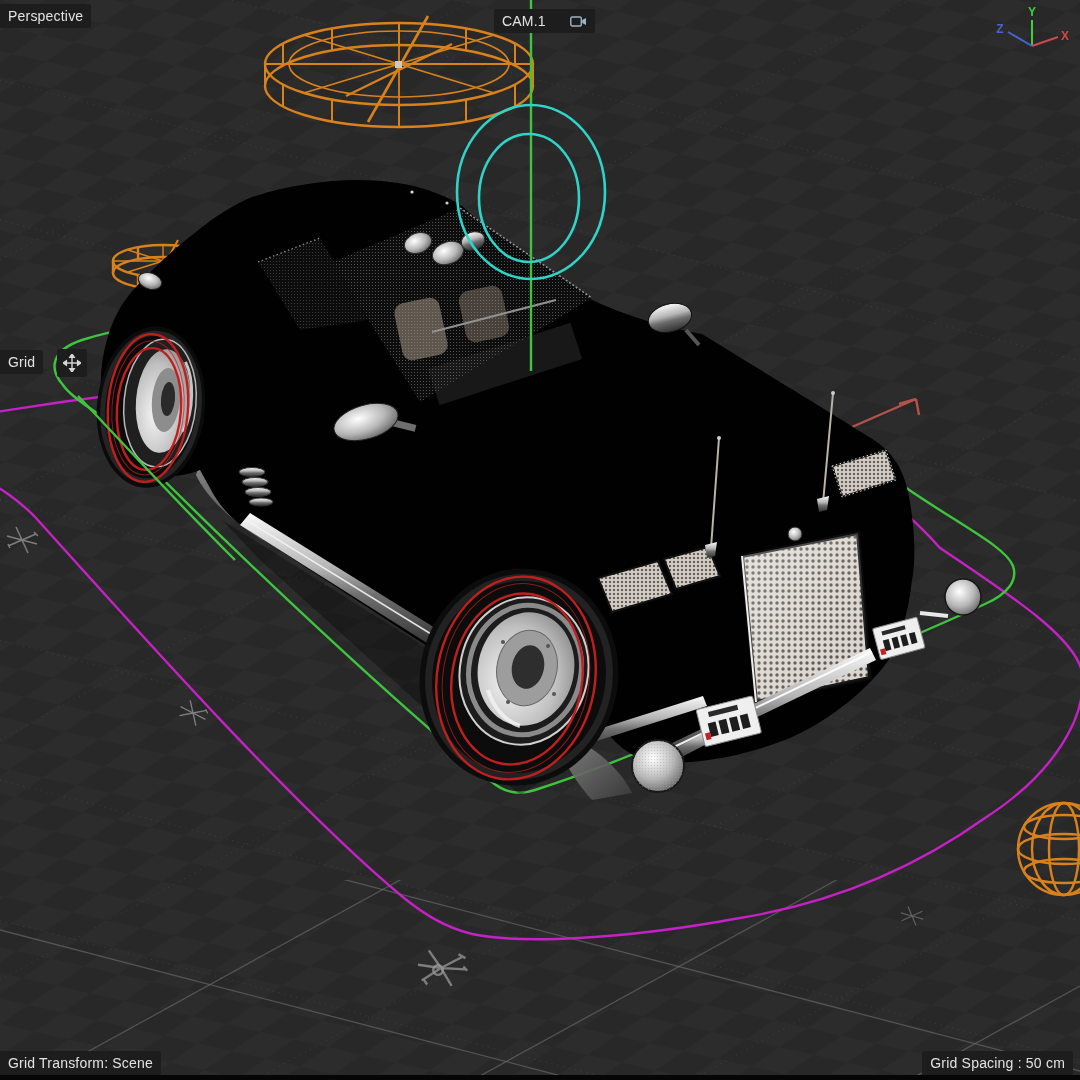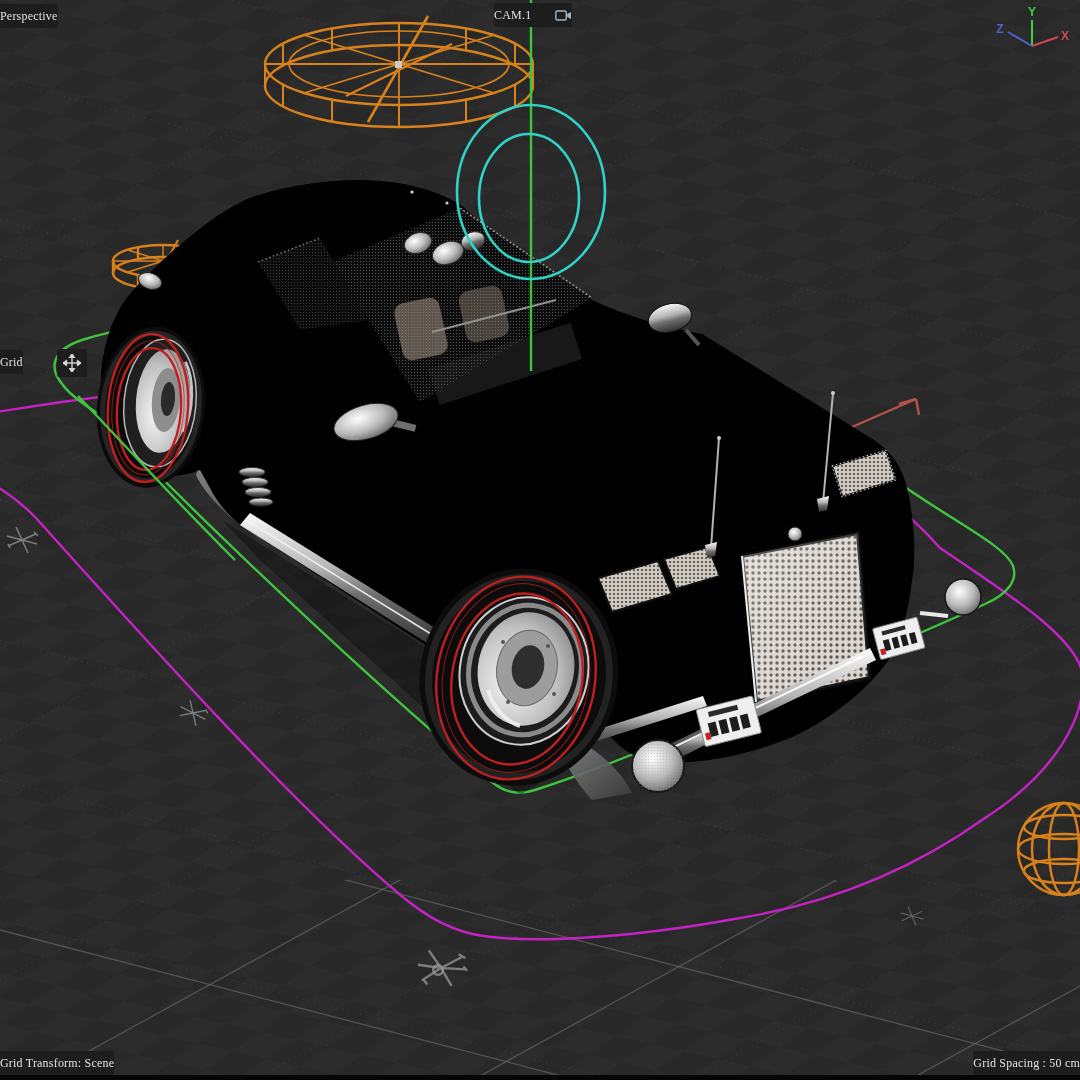--- a/index.html
+++ b/index.html
@@ -6,40 +6,39 @@
   #viewport{
     position:relative;width:1080px;height:1080px;overflow:hidden;
     background:#292828;font-family:"Liberation Sans",sans-serif;
     user-select:none;
   }
   #scene{position:absolute;left:0;top:0;}
   .hud-label{
     position:absolute;
     background:var(--hud-bg);
     color:var(--hud-text);
-    font-size:12px;
+    font-size:14px;
     line-height:18px;
-    padding:3px 0;
+    padding:3px 8px;
     border-radius:2px;
     white-space:nowrap;
     letter-spacing:.2px;
-    font-family:Liberation Serif, serif;
   }
   .hud-chip{
     position:absolute;
     background:var(--hud-bg);
     border-radius:2px;
     padding:3px 4px;
     display:flex;align-items:center;justify-content:center;
   }
-  #camera-label{display:flex;align-items:center;gap:24px;}
+  #camera-label{display:flex;align-items:center;gap:24px;margin-top:6px;}
   #axis-gizmo{position:absolute;right:6px;top:4px;}
   .ax-lbl{font-size:12px;font-weight:bold;font-family:"Liberation Sans",sans-serif;}
   #status-left{left:0;bottom:5px;border-radius:0 2px 2px 0;}
-  #status-right{right:0;bottom:5px;margin-top:32px;}
+  #status-right{right:7px;bottom:5px;margin-top:32px;}
   #bottom-strip{position:absolute;left:0;bottom:0;width:100%;height:5px;background:#060606;}
   
   .c-orange{stroke:var(--light-orange);fill:none;stroke-width:2.4px;}
   .c-cyan{stroke:var(--camera-cyan);fill:none;stroke-width:2.6px;}
   .c-green{stroke:var(--curve-green);fill:none;stroke-width:2.4px;}
   .c-magenta{stroke:var(--curve-magenta);fill:none;stroke-width:2.4px;}
   .c-red{stroke:var(--rig-red);fill:none;stroke-width:2.4px;}
   .c-arrow{stroke:var(--arrow-red);fill:none;stroke-width:2.4px;}
 </style>
 </head>

